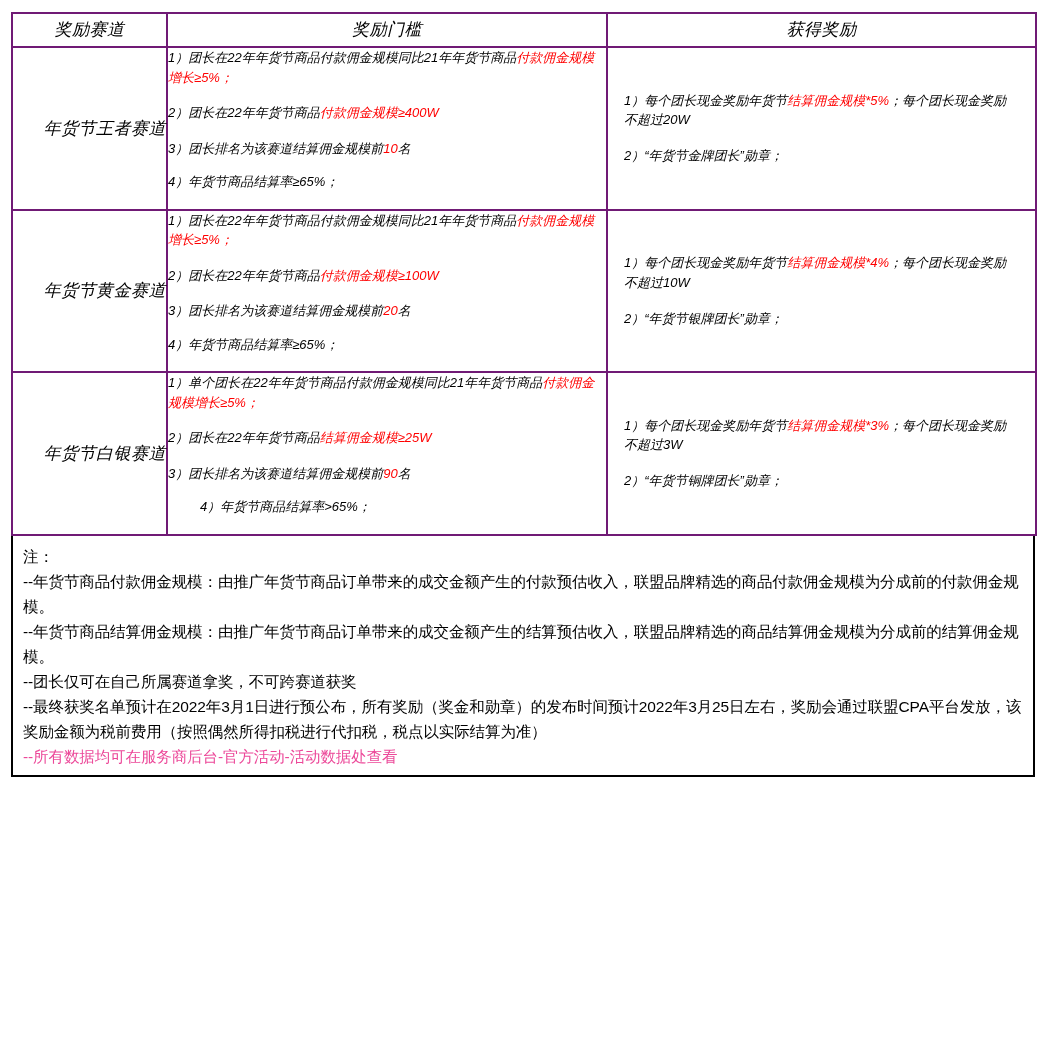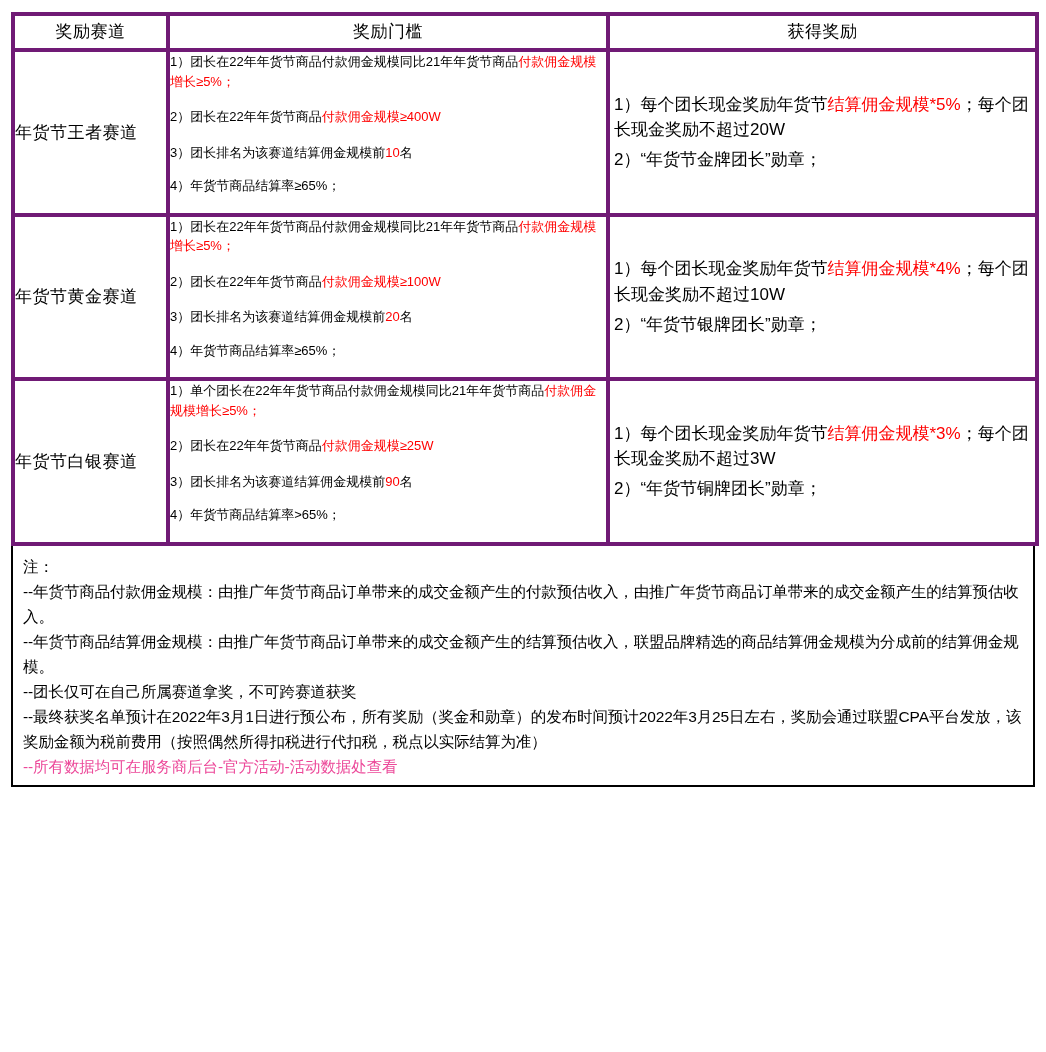--- a/index.html
+++ b/index.html
@@ -21,60 +21,61 @@
     box-sizing: border-box;
     padding: 12px 11px 10px 11px;
   }
   table.reward-table {
     width: 1024px;
     border-collapse: collapse;
     table-layout: fixed;
   }
   table.reward-table td,
   table.reward-table th {
-    border: 4px solid #701a75;
+    border: 2px solid #701a75;
     vertical-align: middle;
     padding: 0;
+    font-style: italic;
   }
   col.c1 { width: 155px; }
   col.c2 { width: 440px; }
   col.c3 { width: 429px; }
 
   th.head {
     text-align: center;
     font-weight: normal;
     font-size: 17px;
     height: 32px;
     line-height: 32px;
     letter-spacing: 0.5px;
   }
   td.track-name {
-    text-align: left;
+    text-align: right;
     font-size: 17px;
     letter-spacing: 0.5px;
   }
   td.threshold {
     padding: 10px 4px 10px 8px;
     vertical-align: top;
   }
   td.reward {
     padding: 6px 6px 6px 8px;
     vertical-align: middle;
   }
   .cond {
     font-size: 13px;
     line-height: 1.5;
     margin: 0 0 16px 0;
   }
   .cond.tight { margin-bottom: 0; }
   .cond.last { margin-bottom: 17px; }
   .rline {
-    font-size: 17px;
+    font-size: 13px;
     line-height: 1.52;
-    margin: 4px;
+    margin: 16px;
   }
   .red { color: #ff0000; }
 
   .notes {
     width: 1024px;
     box-sizing: border-box;
     border: 2px solid #000000;
     border-top: none;
     padding: 8px 8px 6px 10px;
   }
@@ -158,44 +159,44 @@
         </td>
       </tr>
 
       <tr>
         <td class="track-name">年货节白银赛道</td>
         <td class="threshold">
           <p class="cond">
             <span>1）单个团长在22年年货节商品付款佣金规模同比21年年货节商品</span><span class="red">付款佣金规模增长≥5%；</span><span></span>
           </p>
           <p class="cond">
-            <span>2）团长在22年年货节商品</span><span class="red">付款佣金规模≥25W</span><span></span>
+            <span>2）团长在22年年货节商品</span><span class="red">结算佣金规模≥25W</span><span></span>
           </p>
           <p class="cond tight">
             <span>3）团长排名为该赛道结算佣金规模前</span><span class="red">90</span><span>名</span>
           </p>
-          <p class="cond last" style="margin-top:14px;">
+          <p class="cond last" style="margin-top:14px;padding-left:32px;">
             <span>4）年货节商品结算率&gt;65%；</span><span class="red"></span><span></span>
           </p>
         </td>
         <td class="reward">
           <p class="rline">
             <span>1）每个团长现金奖励年货节</span><span class="red">结算佣金规模*3%</span><span>；每个团长现金奖励不超过3W</span>
           </p>
           <p class="rline">
             <span>2）“年货节铜牌团长”勋章；</span><span class="red"></span><span></span>
           </p>
         </td>
       </tr>
 
     </tbody>
   </table>
 
   <div class="notes">
     <p class="note">注：</p>
-    <p class="note">--年货节商品付款佣金规模：由推广年货节商品订单带来的成交金额产生的付款预估收入，由推广年货节商品订单带来的成交金额产生的结算预估收入。</p>
+    <p class="note">--年货节商品付款佣金规模：由推广年货节商品订单带来的成交金额产生的付款预估收入，联盟品牌精选的商品付款佣金规模为分成前的付款佣金规模。</p>
     <p class="note">--年货节商品结算佣金规模：由推广年货节商品订单带来的成交金额产生的结算预估收入，联盟品牌精选的商品结算佣金规模为分成前的结算佣金规模。</p>
     <p class="note">--团长仅可在自己所属赛道拿奖，不可跨赛道获奖</p>
     <p class="note">--最终获奖名单预计在2022年3月1日进行预公布，所有奖励（奖金和勋章）的发布时间预计2022年3月25日左右，奖励会通过联盟CPA平台发放，该奖励金额为税前费用（按照偶然所得扣税进行代扣税，税点以实际结算为准）</p>
     <p class="note red">--所有数据均可在服务商后台-官方活动-活动数据处查看</p>
   </div>
 
 </div>
 
 </body></html>

